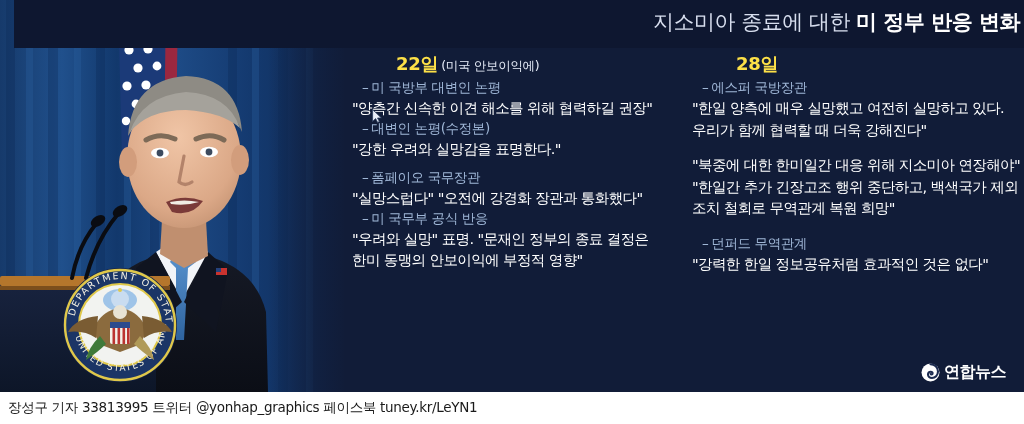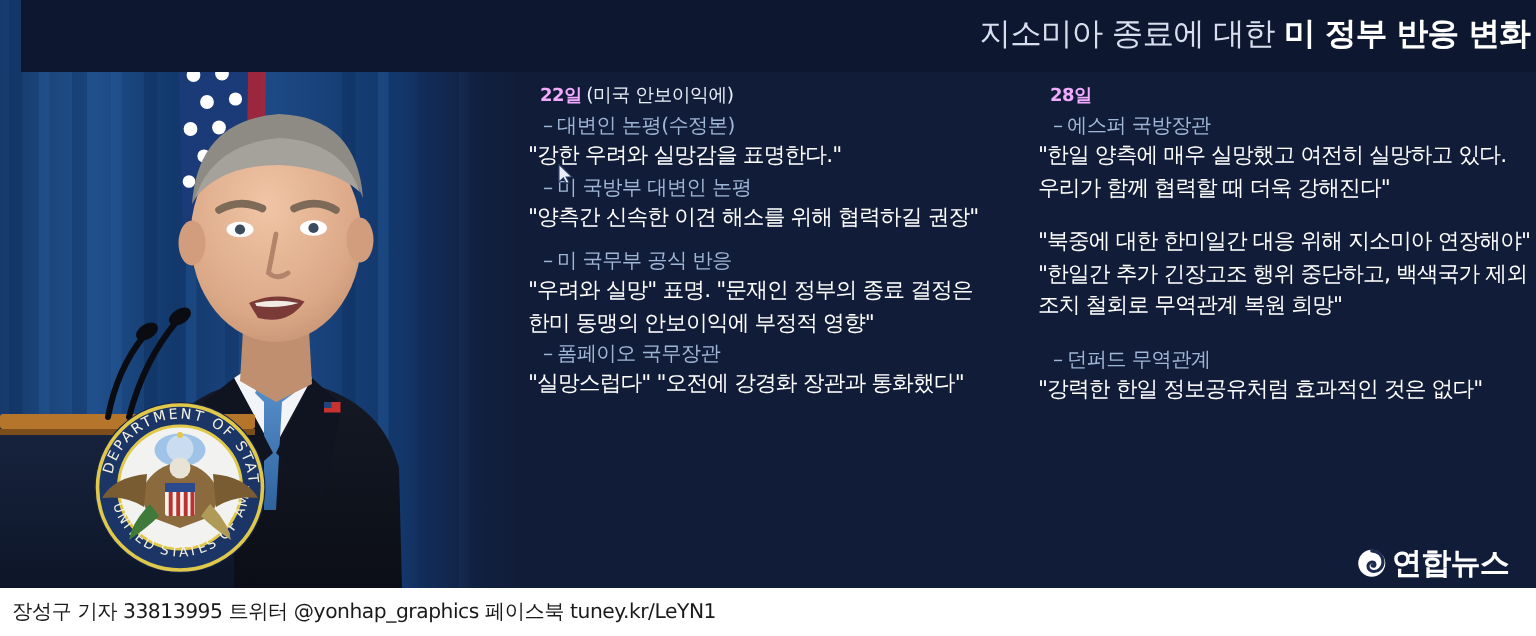--- a/index.html
+++ b/index.html
@@ -72,24 +72,25 @@
   .col-left  { left: 8px;   width: 340px; }
   .col-right { left: 348px; width: 336px; }
 
   .block { margin-bottom: 2px; }
 
   .date-line {
     margin: 4px 0 3px 12px;
     white-space: nowrap;
   }
   .date-num {
-    font-size: 12px;
+    font-size: 18px;
     font-weight: 700;
-    color: #f0abfc;
+    color: #fde047;
     letter-spacing: -0.3px;
+    margin-left: 36px;
   }
   .date-note {
     font-size: 12.5px;
     font-weight: 400;
     color: #e8eefa;
     letter-spacing: -0.3px;
     margin-left: 3px;
   }
 
   .source {
@@ -115,21 +116,21 @@
   
   .logo {
     position: absolute;
     right: 18px; top: 362px;
     display: flex;
     align-items: center;
     z-index: 6;
   }
   .logo-mark { margin-right: 4px; line-height: 0; }
   .logo-text {
-    font-size: 20px;
+    font-size: 16px;
     font-weight: 700;
     color: #ffffff;
     letter-spacing: -0.5px;
   }
 
   
   .footer {
     position: absolute;
     left: 0; top: 392px;
     width: 1024px; height: 32px;
@@ -326,40 +327,40 @@
   <div class="columns">
 
     <div class="col col-left">
 
       <div class="block">
         <div class="date-line">
           <span class="date-num">22일</span><span class="date-note">(미국 안보이익에)</span>
         </div>
 
         <div>
+          <div class="source"><span class="dash">–</span><span>미 국방부 대변인 논평</span></div>
+          <div class="quote">"양측간 신속한 이견 해소를 위해 협력하길 권장"</div>
+        </div>
+
+        <div>
           <div class="source"><span class="dash">–</span><span>대변인 논평(수정본)</span></div>
           <div class="quote">"강한 우려와 실망감을 표명한다."</div>
         </div>
 
-        <div>
-          <div class="source"><span class="dash">–</span><span>미 국방부 대변인 논평</span></div>
-          <div class="quote">"양측간 신속한 이견 해소를 위해 협력하길 권장"</div>
-        </div>
-
         <div class="gap-sm"></div>
+
+        <div>
+          <div class="source"><span class="dash">–</span><span>폼페이오 국무장관</span></div>
+          <div class="quote">"실망스럽다" "오전에 강경화 장관과 통화했다"</div>
+        </div>
 
         <div>
           <div class="source"><span class="dash">–</span><span>미 국무부 공식 반응</span></div>
           <div class="quote">"우려와 실망" 표명. "문재인 정부의 종료 결정은</div>
           <div class="quote">한미 동맹의 안보이익에  부정적 영향"</div>
-        </div>
-
-        <div>
-          <div class="source"><span class="dash">–</span><span>폼페이오 국무장관</span></div>
-          <div class="quote">"실망스럽다" "오전에 강경화 장관과 통화했다"</div>
         </div>
       </div>
 
       <div class="gap-md"></div>
 
     </div>
 
     <div class="col col-right">
 
       <div class="block">

